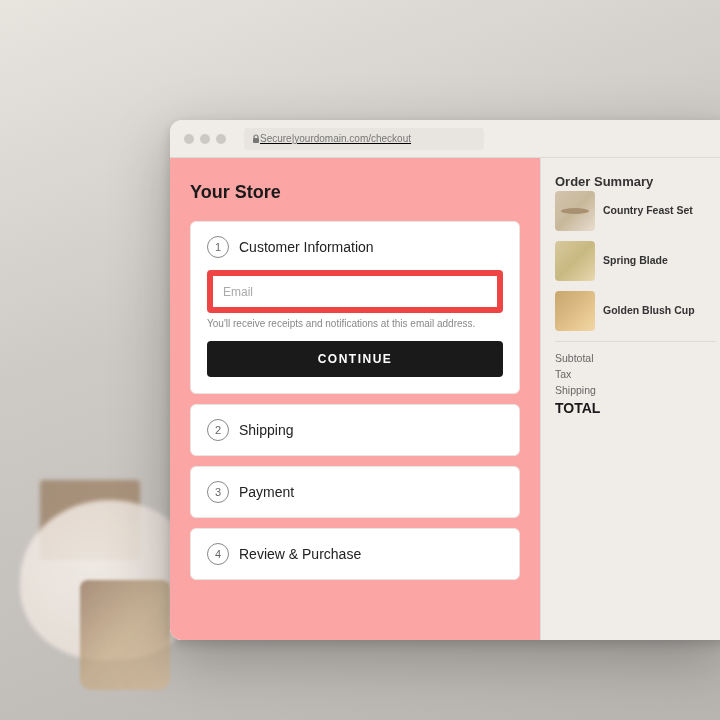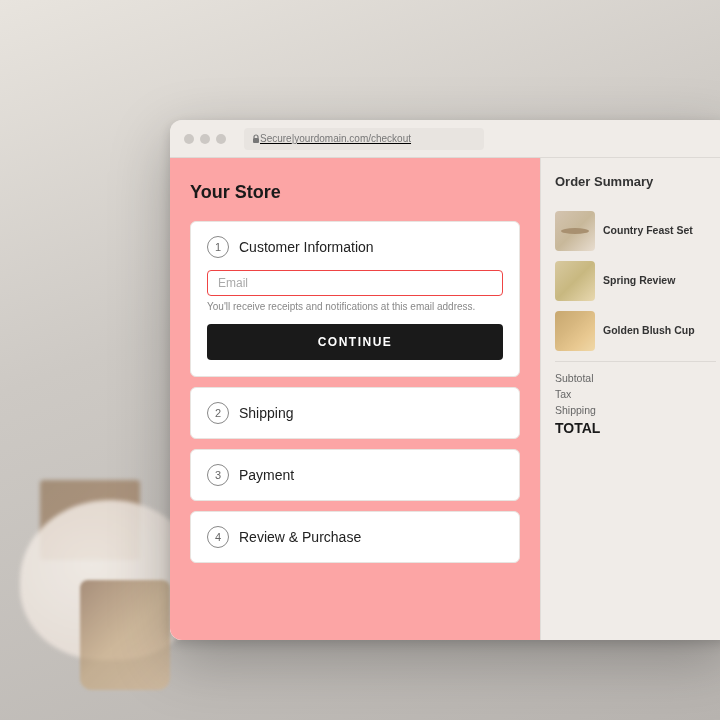--- a/index.html
+++ b/index.html
@@ -169,22 +169,22 @@
     }
 
     
     .step-card.active {
       padding-bottom: 16px;
     }
 
     .email-input {
       width: 100%;
       margin-top: 12px;
-      height: 26px;
-      border: 1px solid #ef4444;
+      height: 43px;
+      border: 6px solid #ef4444;
       border-radius: 4px;
       padding: 0 10px;
       font-size: 12px;
       color: #333;
       background: #fff;
       outline: none;
     }
 
     .email-input::placeholder {
       color: #aaa;
@@ -217,21 +217,21 @@
       background: #f0ece8;
       border-left: 1px solid #e0dcd8;
       padding: 16px 14px;
       flex-shrink: 0;
     }
 
     .summary-title {
       font-size: 13px;
       color: #333;
       font-weight: 600;
-      margin-bottom: 22px;
+      margin-bottom: 2px;
     }
 
     .order-item {
       display: flex;
       align-items: center;
       gap: 8px;
       margin-bottom: 10px;
       font-weight: bold;
     }
 
@@ -371,21 +371,21 @@
     <div class="order-summary">
       <div class="summary-title">Order Summary</div>
 
       <div class="order-item">
         <div class="item-thumb thumb-country-feast"></div>
         <span class="item-name">Country Feast Set</span>
       </div>
 
       <div class="order-item">
         <div class="item-thumb thumb-spring-blade"></div>
-        <span class="item-name">Spring Review</span>
+        <span class="item-name">Spring Blade</span>
       </div>
 
 
       <div class="order-item">
         <div class="item-thumb thumb-golden-blush"></div>
         <span class="item-name">Golden Blush Cup</span>
       </div>
 
       <div class="summary-divider"></div>
 

